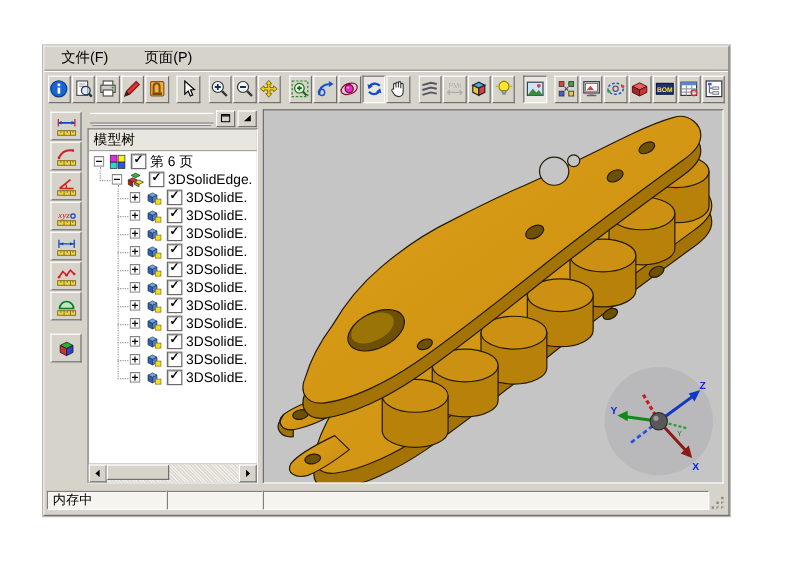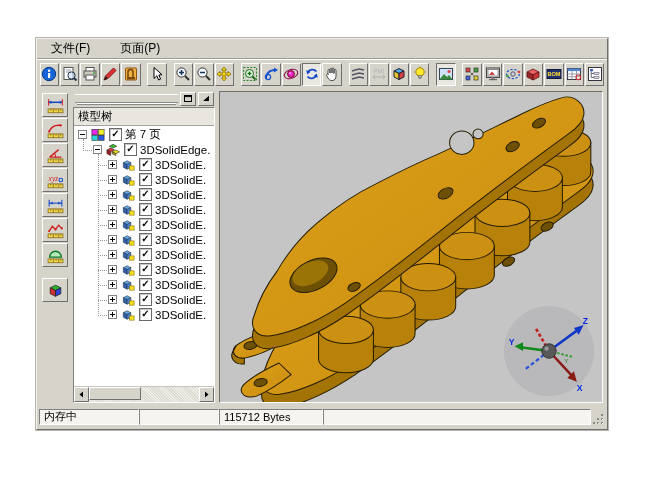--- a/index.html
+++ b/index.html
@@ -1,17 +1,17 @@
 <!DOCTYPE html>
 <html style="--window_bg: #d6d3cb; --viewport_bg: #c5c5c5; --gold: #d29210; --gold_dark: #a37306; --gold_mid: #b88109; --gold_roller: #cc9012; --outline: #241c02; --trackball_bg: #b9b9bb;"><head>
 <meta charset="utf-8">
 <style>
   html,body{margin:0;padding:0;background:#ffffff;}
-  .stage{position:relative;width:660px;height:477px;background:#fff;overflow:hidden;
-         font-family:"Liberation Sans",sans-serif;}
+  .stage{position:relative;width:596px;height:477px;background:#fff;overflow:hidden;
+         font-family:"Liberation Sans",sans-serif;padding-left:44px;}
   .appwin{position:absolute;left:36px;top:38px;width:572px;height:392px;
           background:var(--window_bg);border:1px solid;border-color:#f0efec #6e6e6e #6e6e6e #f0efec;
           box-shadow:0 0 0 1px #b7b5ae;display:flex;flex-direction:column;box-sizing:border-box;}
   
   .menubar{height:19px;display:flex;align-items:center;padding-left:10px;gap:22px;
            font-size:12px;color:#000;}
   .menu-item{padding:1px 4px;cursor:default;}
   
   .toolbar{height:30px;border-top:1px solid #9b9a95;box-shadow:inset 0 1px 0 #fff;
            display:flex;align-items:center;padding:0 2px;}
@@ -533,21 +533,21 @@
                   <svg viewBox="0 0 16 16">
                     <g stroke="#222" stroke-width=".6">
                       <rect x="1.5" y="2.5" width="6" height="6" fill="#e828e8"></rect>
                       <rect x="8.5" y="2.5" width="6" height="6" fill="#f0f028"></rect>
                       <rect x="1.5" y="8.8" width="6" height="5.5" fill="#28d8d8"></rect>
                       <rect x="8.5" y="8.8" width="6" height="5.5" fill="#2858e8"></rect>
                     </g>
                   </svg>
                 </span>
                 <span class="cb">✓</span>
-                <span class="tlabel">第 7 页</span>
+                <span class="tlabel">第 6 页</span>
               </div>
               <div class="trow lvl1" style="padding-left: 19px;">
                 <span class="ebox">
                   <svg viewBox="0 0 9 9">
                     <rect x="0.5" y="0.5" width="8" height="8" fill="#fff" stroke="#848484"></rect>
                     <line x1="2" y1="4.5" x2="7" y2="4.5" stroke="#000"></line>
                   </svg>
                 </span>
                 <span class="ticon">
                   <svg viewBox="0 0 16 16">
@@ -864,21 +864,20 @@
           <text x="82" y="92" font-size="9" font-weight="bold" fill="#0828e0" text-anchor="middle" font-family="Liberation Sans,sans-serif">X</text>
           <text x="11" y="44" font-size="9" font-weight="bold" fill="#0828e0" text-anchor="middle" font-family="Liberation Sans,sans-serif">Y</text>
           <text x="68" y="63" font-size="6.5" fill="#1a7a1a" text-anchor="middle" font-family="Liberation Sans,sans-serif">Y</text>
         </svg>
       </div>
     </div>
 
     <div class="statusbar" id="statusbar">
         <div class="spanel" style="width: 100px;">内存中</div>
         <div class="spanel" style="width: 80px;"></div>
-        <div class="spanel" style="width: 104px;">115712 Bytes</div>
         <div class="spanel" style="flex: 1 1 0%;"></div>
         <div class="sgrip">
           <svg width="12" height="12" viewBox="0 0 12 12">
             <g fill="#8a8a84">
               <rect x="9" y="9" width="2" height="2"></rect>
               <rect x="9" y="5" width="2" height="2"></rect>
               <rect x="5" y="9" width="2" height="2"></rect>
               <rect x="9" y="1" width="2" height="2"></rect>
               <rect x="5" y="5" width="2" height="2"></rect>
               <rect x="1" y="9" width="2" height="2"></rect>

